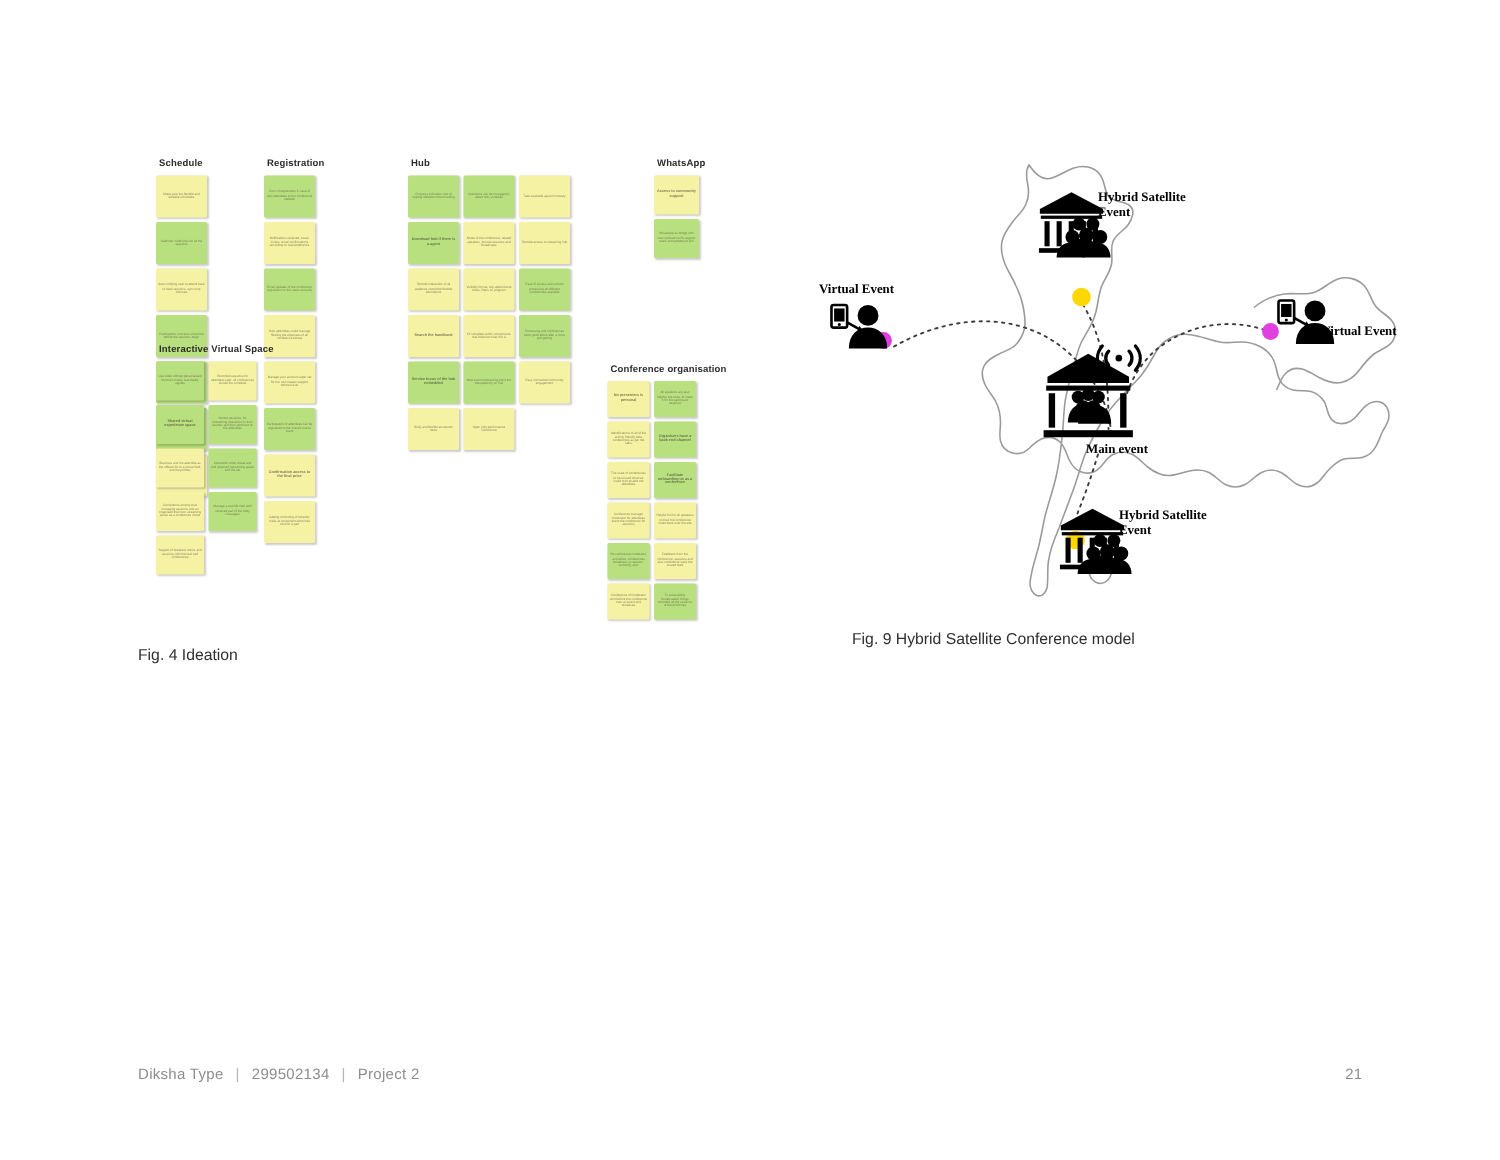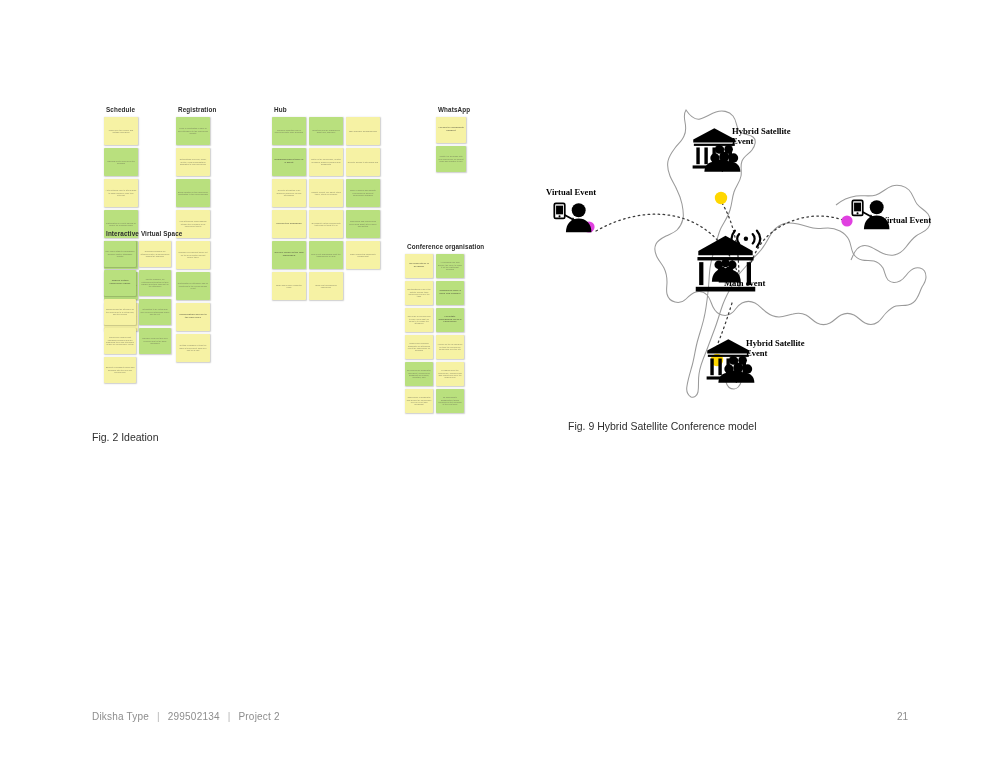--- a/index.html
+++ b/index.html
@@ -125,21 +125,21 @@
     position: absolute;
     font-family: "Liberation Serif", serif;
     font-weight: 700;
     font-size: 8.6px;
     color: #000000;
     line-height: 1.18;
     white-space: pre-line;
   }
   #label-hybrid-north { left: 192px; top: 28px; }
   #label-hybrid-south { left: 206px; top: 240px; }
-  #label-main-event   { left: 184px; top: 180px; }
+  #label-main-event   { left: 184px; top: 196px; }
   #label-virtual-west { left: 6px;   top: 89px; }
   #label-virtual-east { left: 341px; top: 117px; }
 </style>
 </head>
 <body>
 
 <div class="page">
 
 
   <div id="ideation-board">
@@ -333,21 +333,21 @@
           <div class="note yellow" style="width: 28px; height: 24px; margin-right: 3px; margin-bottom: 3px;">
             <span class="note-text">Conference of moderator who before the conference over an event and broadcast</span>
           </div>
           <div class="note green" style="width: 28px; height: 24px; margin-right: 3px; margin-bottom: 3px;">
             <span class="note-text">To accessibility broadcasted, things recorded all the sessions at the end times</span>
           </div>
         </div>
       </div>
     </div>
 
-  <div class="caption" id="caption-fig7">Fig. 2 Ideation</div>
+  <div class="caption" id="caption-fig7">Fig. 4 Ideation</div>
 
   <div id="map-figure">
 
     <svg width="420" height="305" viewBox="0 0 420 305">
 
       <path fill="none" stroke="#9a9a9a" stroke-width="1.05" d="M146,12 C150,18 155,22 160,21 C165,20 170,16 176,14 C182,12 189,13 193,18
            C197,23 196,29 199,33 C203,37 209,36 213,39 C217,42 215,48 212,52
            C209,56 204,58 202,63 C200,68 202,73 201,78 C200,84 196,88 194,94
            C192,100 192,106 190,112 C188,119 184,124 181,130 C178,136 177,143 175,149
            C173,156 171,163 170,170 C169,178 169,186 168,194 C167,203 166,212 164,220

